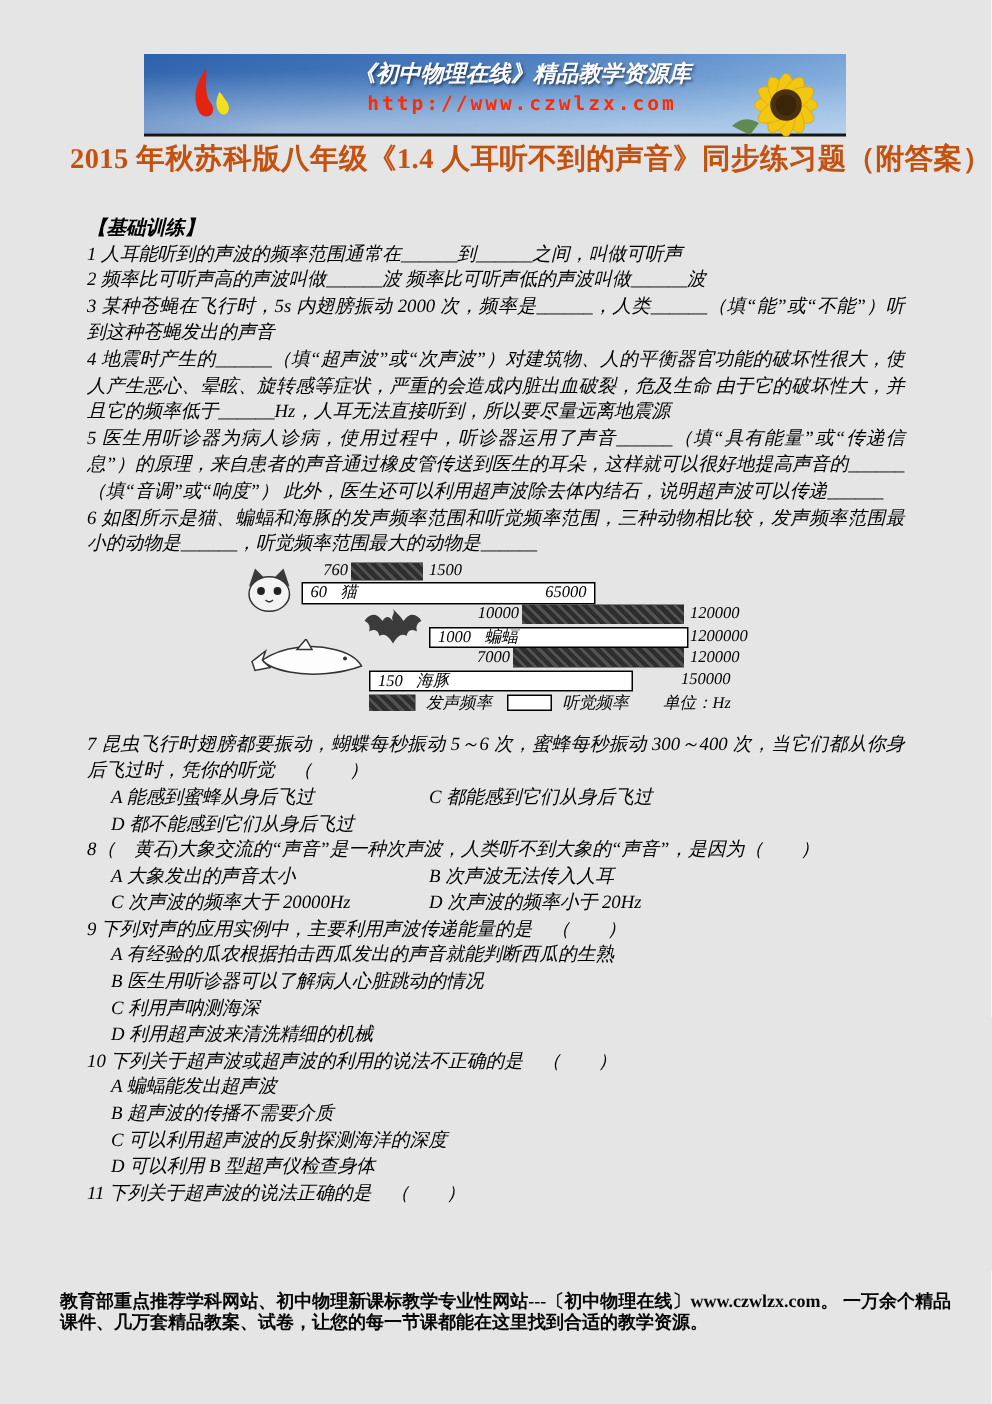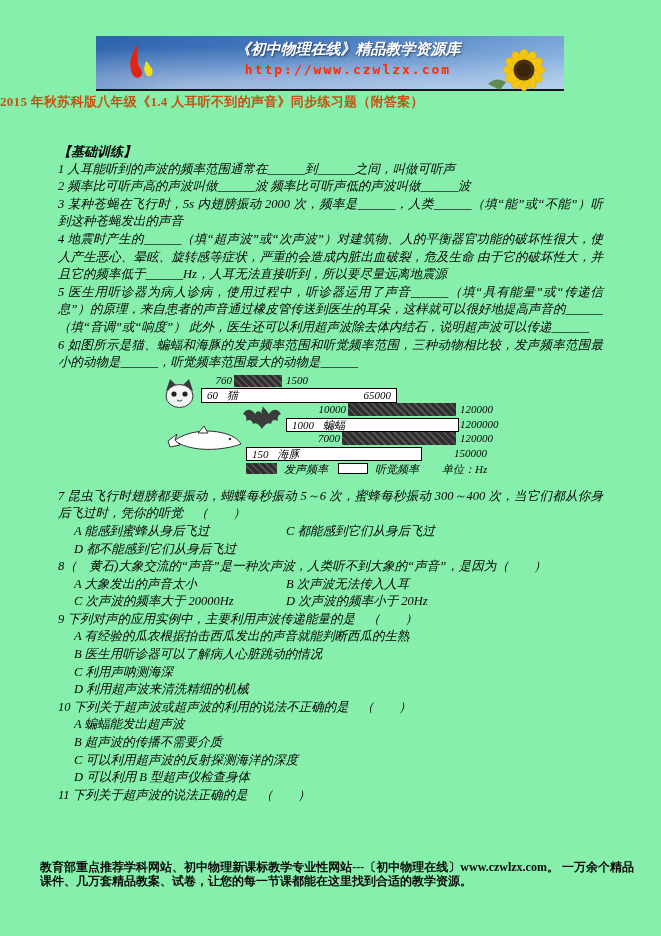--- a/index.html
+++ b/index.html
@@ -1,36 +1,36 @@
 <!DOCTYPE html>
 <html><head>
 <meta charset="utf-8">
 <style>
   html,body { margin:0; padding:0; background:#fff; }
-  .page { position:relative; width:661px; height:936px; background:#86efac; overflow:hidden;
+  .page { position:relative; width:661px; height:936px; background:#e5e5e5; overflow:hidden;
           font-family:"Liberation Serif","DejaVu Serif",serif; color:#000; }
 
   
   .banner { position:absolute; left:96px; top:36px; width:468px; height:53px;
             background:
               radial-gradient(ellipse at 20% 95%, rgba(255,255,255,.45), rgba(255,255,255,0) 55%),
               radial-gradient(ellipse at 75% 100%, rgba(255,255,255,.30), rgba(255,255,255,0) 50%),
               linear-gradient(165deg,#2d62ac 0%,#4679bd 35%,#7ea9da 75%,#a9c8e9 100%);
             border-bottom:2px solid #161616; }
   .banner-logo { position:absolute; left:26px; top:6px; width:36px; height:44px; }
   .banner-center { position:absolute; left:112px; top:4px; width:280px; text-align:center; }
   .site-name { color:#fff; font-weight:bold; font-style:italic; font-size:15px; white-space:nowrap;
                text-shadow:1px 1px 2px rgba(0,0,0,.55); }
   .site-url  { color:#ff2b00; font-weight:bold; font-size:13px; letter-spacing:2px; margin-top:3px;
                font-family:"DejaVu Sans Mono","Liberation Mono",monospace; }
   .sunflower { position:absolute; right:4px; bottom:-3px; }
 
   
-  .title { position:absolute; top:93px; left:0; width:100%; margin:0; text-align:left;
-           font-size:13px; font-weight:bold; color:#c35211; letter-spacing:.3px; }
+  .title { position:absolute; top:93px; left:0; width:100%; margin:0; text-align:right;
+           font-size:19px; font-weight:bold; color:#c35211; letter-spacing:.3px; }
 
   
   .content { position:absolute; top:143px; left:58px; width:545px;
              font-size:12.5px; line-height:17.6px;font-style:italic; }
   .content p { margin:0; text-align:justify; }
   .sec { font-weight:bold; font-size:13px; }
   .opts2 { display:grid; grid-template-columns:212px auto; padding-left:16px; }
   .opts1 { padding-left:16px; }
 
   

